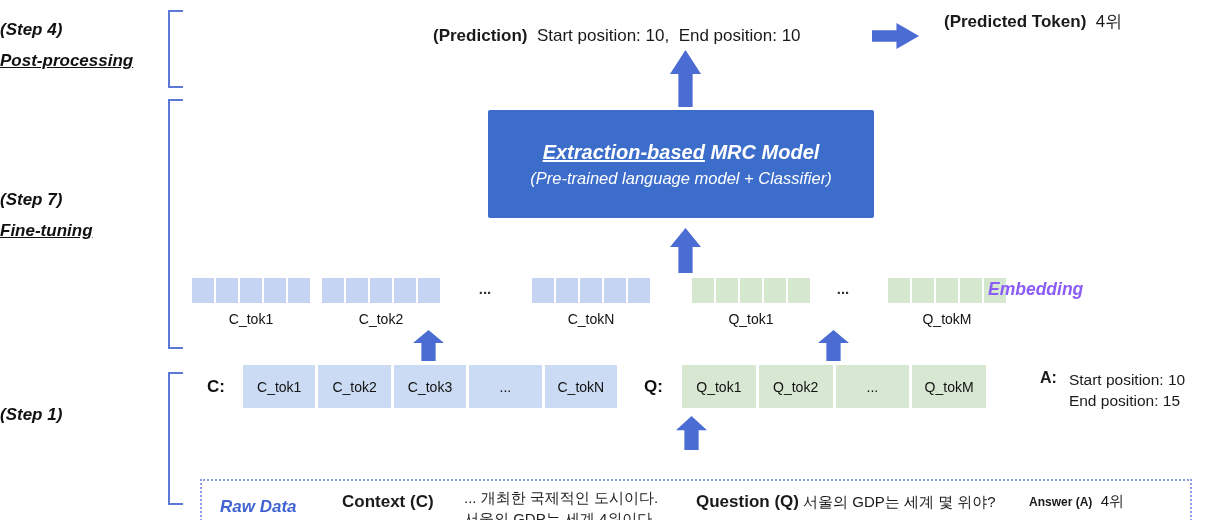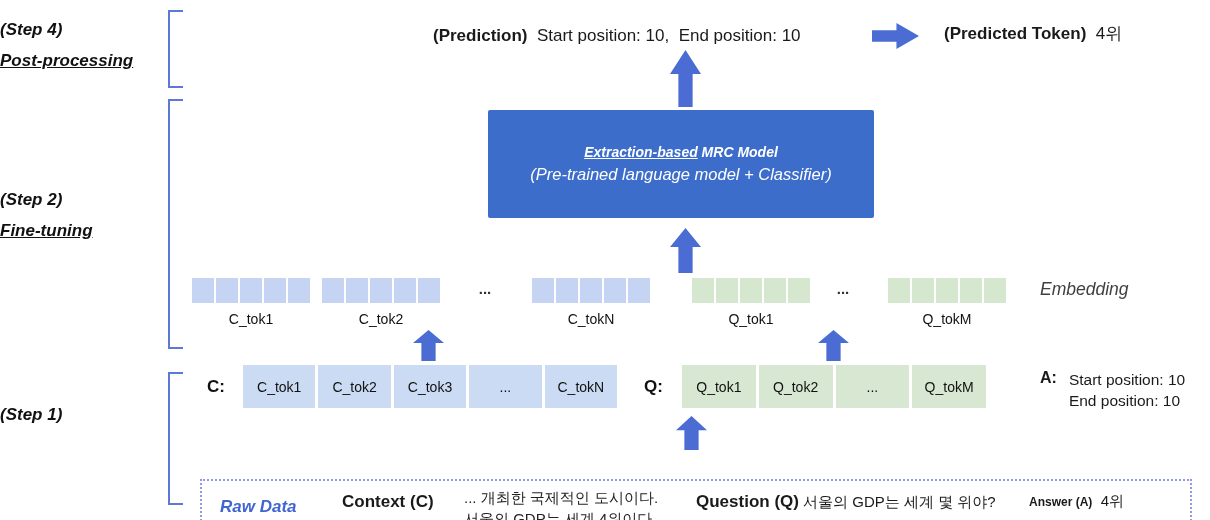--- a/index.html
+++ b/index.html
@@ -14,51 +14,51 @@
   #step4{top:20px;} #step2{top:190px;} #step1{top:405px;}
   
   .bracket{position:absolute;left:168px;width:13px;
     border-left:2px solid #5c79d6;border-top:2px solid #5c79d6;border-bottom:2px solid #5c79d6;}
   #bracket4{top:10px;height:74px;}
   #bracket2{top:99px;height:246px;}
   #bracket1{top:372px;height:129px;}
   
   .pred-row{position:absolute;top:26px;left:433px;font-size:17px;white-space:pre;}
   .pred-row b{font-weight:bold;text-align:right;}
-  .ptoken-row{position:absolute;top:22px;left:944px;font-size:17px;white-space:pre;text-align:center;}
+  .ptoken-row{position:absolute;top:10px;left:944px;font-size:17px;white-space:pre;text-align:center;}
   .arrow-right{position:absolute;left:872px;top:23px;width:47px;height:26px;background:#4a6cd3;
     clip-path:polygon(0% 28%,52% 28%,52% 0%,100% 50%,52% 100%,52% 72%,0% 72%);}
   
   .arrow-up{position:absolute;background:#4a6cd3;
     clip-path:polygon(50% 0%,100% 42%,73% 42%,73% 100%,27% 100%,27% 42%,0% 42%);}
   #arrow-pred{left:670px;top:50px;width:31px;height:57px;}
   #arrow-model{left:670px;top:228px;width:31px;height:45px;}
   #arrow-emb-c{left:413px;top:330px;width:31px;height:31px;}
   #arrow-emb-q{left:818px;top:330px;width:31px;height:31px;}
   #arrow-raw{left:676px;top:416px;width:31px;height:34px;}
   
   .model-box{position:absolute;left:488px;top:110px;width:386px;height:108px;background:#3d6dcb;
     display:flex;flex-direction:column;align-items:center;justify-content:center;
     color:#fff;font-style:italic;text-align:center;border-radius:2px;}
-  .model-box .t1{font-size:14px;font-weight:bold;}
+  .model-box .t1{font-size:20px;font-weight:bold;}
   .model-box .t1 .u{text-decoration:underline;}
   .model-box .t2{font-size:16.5px;margin-top:5px;font-weight:500;}
   
   .sq-group{position:absolute;top:278px;display:flex;gap:2px;}
   .sq{width:22px;height:25px;background:#c4d4f2;}
   .sq-group.green .sq{background:#d6e7d0;}
   #sqg1{left:192px;} #sqg2{left:322px;} #sqg3{left:532px;}
   #sqg4{left:692px;} #sqg5{left:888px;}
   .sq-label{position:absolute;top:311px;width:118px;text-align:center;font-size:14px;color:#111;}
   #sql1{left:192px;} #sql2{left:322px;} #sql3{left:532px;}
   #sql4{left:692px;} #sql5{left:888px;}
   .emb-dots{position:absolute;top:280px;width:30px;text-align:center;font-size:15px;font-weight:bold;color:#333;}
   #embdots1{left:470px;} #embdots2{left:828px;}
-  .emb-label{position:absolute;left:1040px;top:279px;width:140px;font-size:17.5px;
-    font-weight:normal;font-style:italic;color:#404040;}
+  .emb-label{position:absolute;left:988px;top:279px;width:140px;font-size:17.5px;
+    font-weight:bold;font-style:italic;color:#8b5cf6;}
   
   .tok-prefix{position:absolute;font-size:17px;font-weight:bold;color:#111;}
   #c-prefix{left:207px;top:377px;} #q-prefix{left:644px;top:377px;} 
   .cell-row{position:absolute;top:365px;height:43px;display:flex;gap:3px;}
   #c-cells{left:243px;width:374px;} #q-cells{left:682px;width:304px;}
   .cell{flex:1;display:flex;align-items:center;justify-content:center;font-size:14px;color:#111;}
   #c-cells .cell{background:#cbdbf3;}
   #q-cells .cell{background:#d8e7d2;}
   .answer-block{position:absolute;left:1040px;top:369px;display:flex;font-size:15.5px;}
   .answer-block .a-lab{font-weight:bold;font-size:16px;margin-right:12px;}
@@ -78,21 +78,21 @@
 </head>
 <body>
 
 <div class="canvas">
 
   <div class="step-label" id="step4">
     <span>(Step 4)</span>
     <span class="l2">Post-processing</span>
   </div>
   <div class="step-label" id="step2">
-    <span>(Step 2)</span>
+    <span>(Step 7)</span>
     <span class="l2">Fine-tuning</span>
   </div>
   <div class="step-label" id="step1">
     <span>(Step 1)</span>
   </div>
 
   <div class="bracket" id="bracket4"></div>
   <div class="bracket" id="bracket2"></div>
   <div class="bracket" id="bracket1"></div>
 
@@ -167,21 +167,21 @@
   <div class="cell-row" id="q-cells">
     <div class="cell">Q_tok1</div>
     <div class="cell">Q_tok2</div>
     <div class="cell">...</div>
     <div class="cell">Q_tokM</div>
   </div>
   <div class="answer-block">
     <span class="a-lab">A:</span>
     <span class="a-lines">
       <span>Start position: 10</span><br>
-      <span>End position: 10</span>
+      <span>End position: 15</span>
     </span>
   </div>
 
   <div class="raw-box">
     <span class="rd-label">Raw Data</span>
     <span class="ctx-label">Context (C)</span>
     <span class="ctx-text">
       <span>... 개최한 국제적인 도시이다.</span><br>
       <span>서울의 GDP는 세계 4위이다. ...</span>
     </span>

